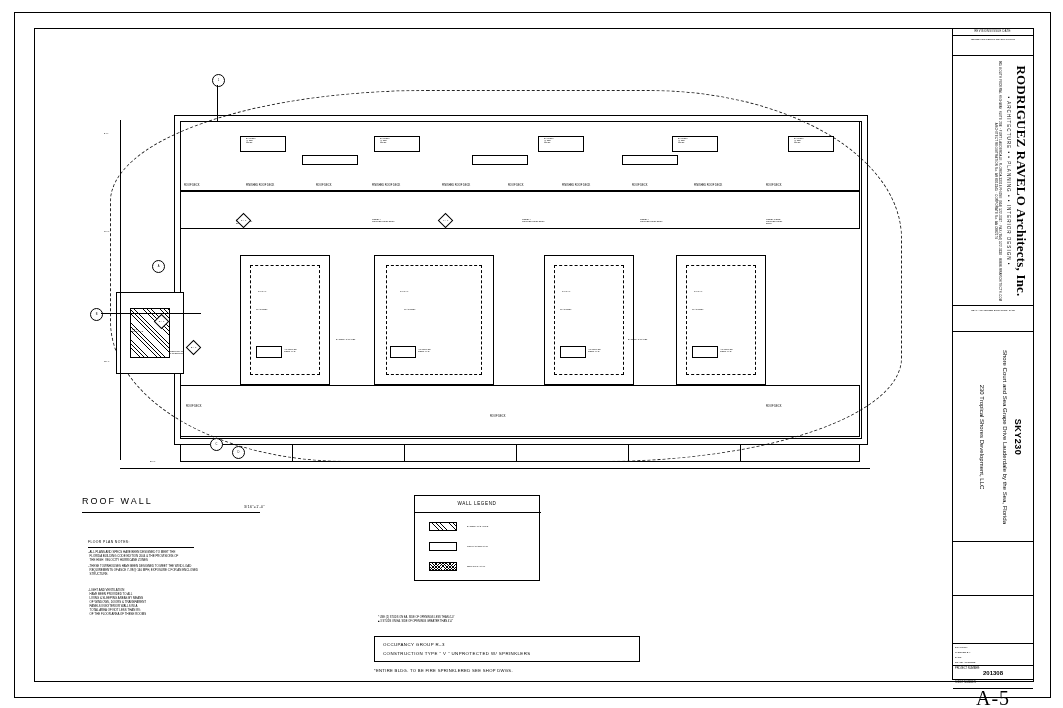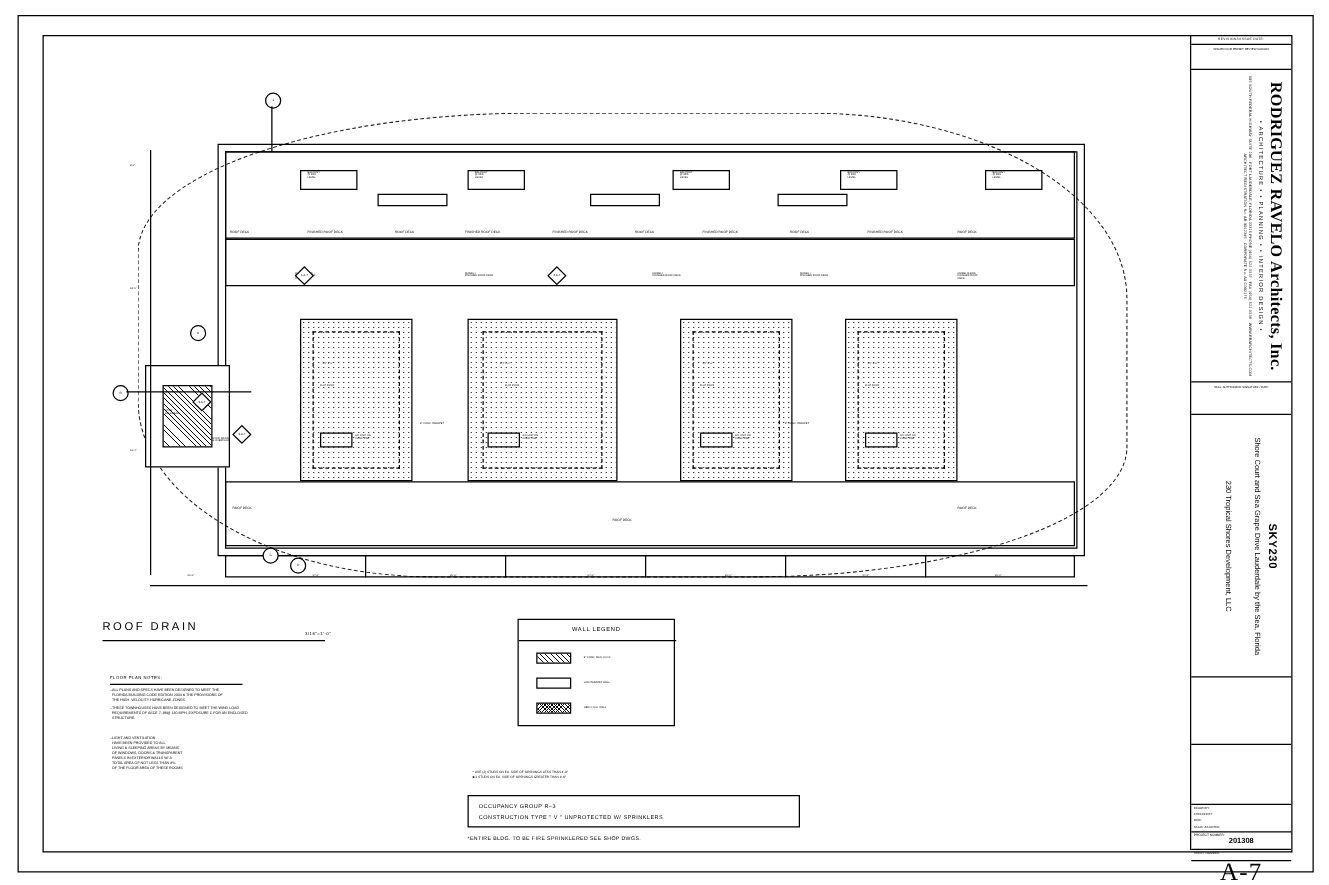--- a/index.html
+++ b/index.html
@@ -151,21 +151,21 @@
 
     <div class="tb-row tb-projno">
       <div class="lbl">PROJECT NUMBER:</div>
       <div class="val">201308</div>
     </div>
 
     <div class="tb-sheetlbl">
       <span>SHEET NUMBER:</span>
     </div>
     <div class="tb-sheetval">
-      <span>A-7</span>
+      <span>A-5</span>
     </div>
   </div>
 
   <div class="planarea">
 
     <div class="site-outline"></div>
 
     <div class="bldg"></div>
     <div class="bldg-inner"></div>
 
@@ -309,21 +309,21 @@
     <div class="diam" style="left:96px;top:256px;">
         <span>3
 A-7</span>
       </div>
     <div class="diam" style="left:380px;top:155px;">
         <span>4
 A-7</span>
       </div>
   </div>
 
-  <div class="title-roofplan" style="left:82px;top:496px;">ROOF DRAIN</div>
+  <div class="title-roofplan" style="left:82px;top:496px;">ROOF WALL</div>
   <div class="title-underline" style="left:82px;top:512px;width:178px;"></div>
   <div class="scale-txt" style="left:244px;top:505px;">3/16"=1'-0"</div>
 
   <div class="legendbox" style="left:414px;top:495px;width:126px;height:86px;">
     <div class="legend-title">WALL LEGEND</div>
     <div class="lineh" style="left:0;top:16px;width:126px;"></div>
 
     <div class="legend-swatch hatch" style="left:14px;top:26px;"></div>
     <div class="t xxs" style="left:52px;top:29px;">8" CONC. MAS. U.N.O.</div>
 

